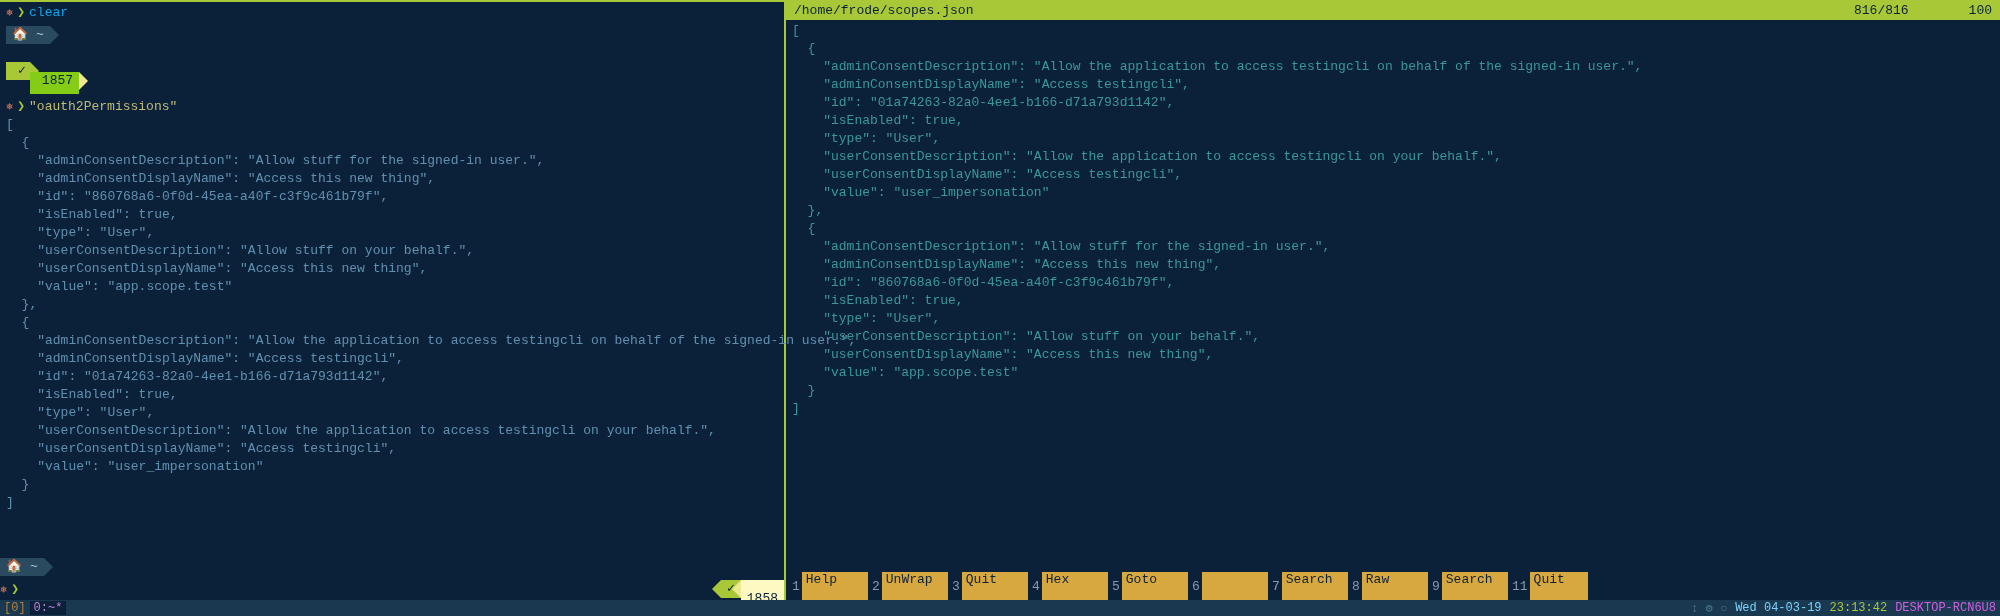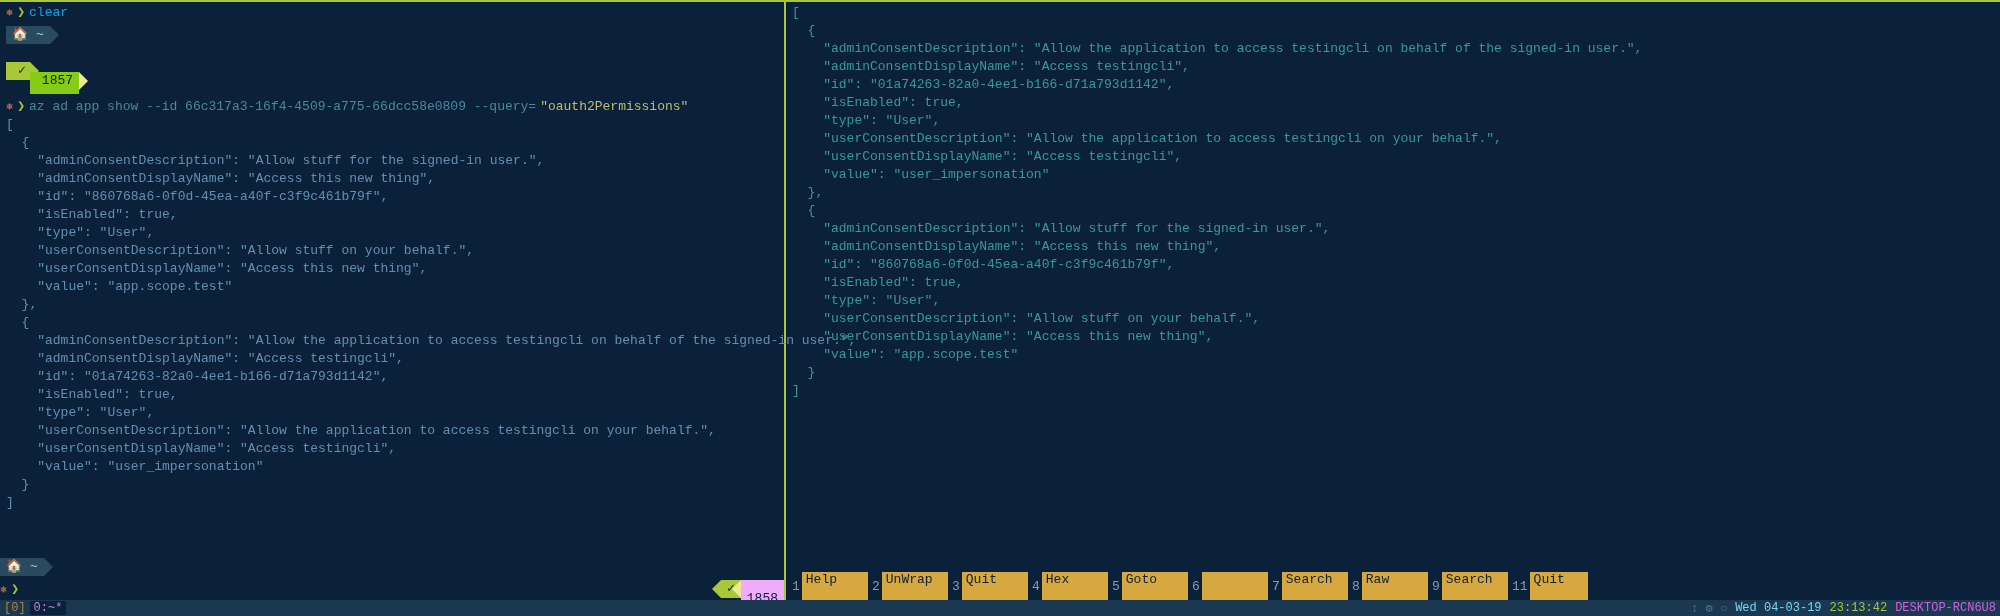--- a/index.html
+++ b/index.html
@@ -135,21 +135,21 @@
     .right-seg::before {
       content: '';
       position: absolute;
       left: -9px;
       top: 0;
       border-right: 9px solid #a8c838;
       border-top: 9px solid transparent;
       border-bottom: 9px solid transparent;
     }
     .right-seg2 {
-      background: #f0abfc;
+      background: #fef9c3;
       color: #0b2139;
       padding: 10px 6px;
       height: 18px;
       line-height: 18px;
       position: relative;
     }
     .right-seg2::before {
       content: '';
       position: absolute;
       left: -9px;
@@ -267,21 +267,20 @@
       <span class="seg-home">🏠 <span>~</span></span>
     </div>
     <div class="ps-segment">
       <span class="seg-check">✓</span>
       <span class="seg-num">1857</span>
     </div>
 
     <div class="prompt-line">
       <span class="rebel-icon">⎈</span>
       <span class="prompt-arrow">❯</span>
-      <span class="az-cmd">az ad app show --id 66c317a3-16f4-4509-a775-66dcc58e0809 --query=</span>
         <span class="quoted">"oauth2Permissions"</span>
     </div>
 
     <div class="json-output">[
   {
     "adminConsentDescription": "Allow stuff for the signed-in user.",
     "adminConsentDisplayName": "Access this new thing",
     "id": "860768a6-0f0d-45ea-a40f-c3f9c461b79f",
     "isEnabled": true,
     "type": "User",
@@ -313,20 +312,25 @@
         </div>
         <div style="display:flex;">
           <span class="right-seg">✓</span>
           <span class="right-seg2">1858</span>
         </div>
       </div>
     </div>
   </div>
 
   <div class="right-pane">
+    <div class="right-header">
+      <span class="right-header-path">/home/frode/scopes.json</span>
+      <span class="right-header-pos">816/816</span>
+      <span>100</span>
+    </div>
     <div class="right-content">[
   {
     "adminConsentDescription": "Allow the application to access testingcli on behalf of the signed-in user.",
     "adminConsentDisplayName": "Access testingcli",
     "id": "01a74263-82a0-4ee1-b166-d71a793d1142",
     "isEnabled": true,
     "type": "User",
     "userConsentDescription": "Allow the application to access testingcli on your behalf.",
     "userConsentDisplayName": "Access testingcli",
     "value": "user_impersonation"

